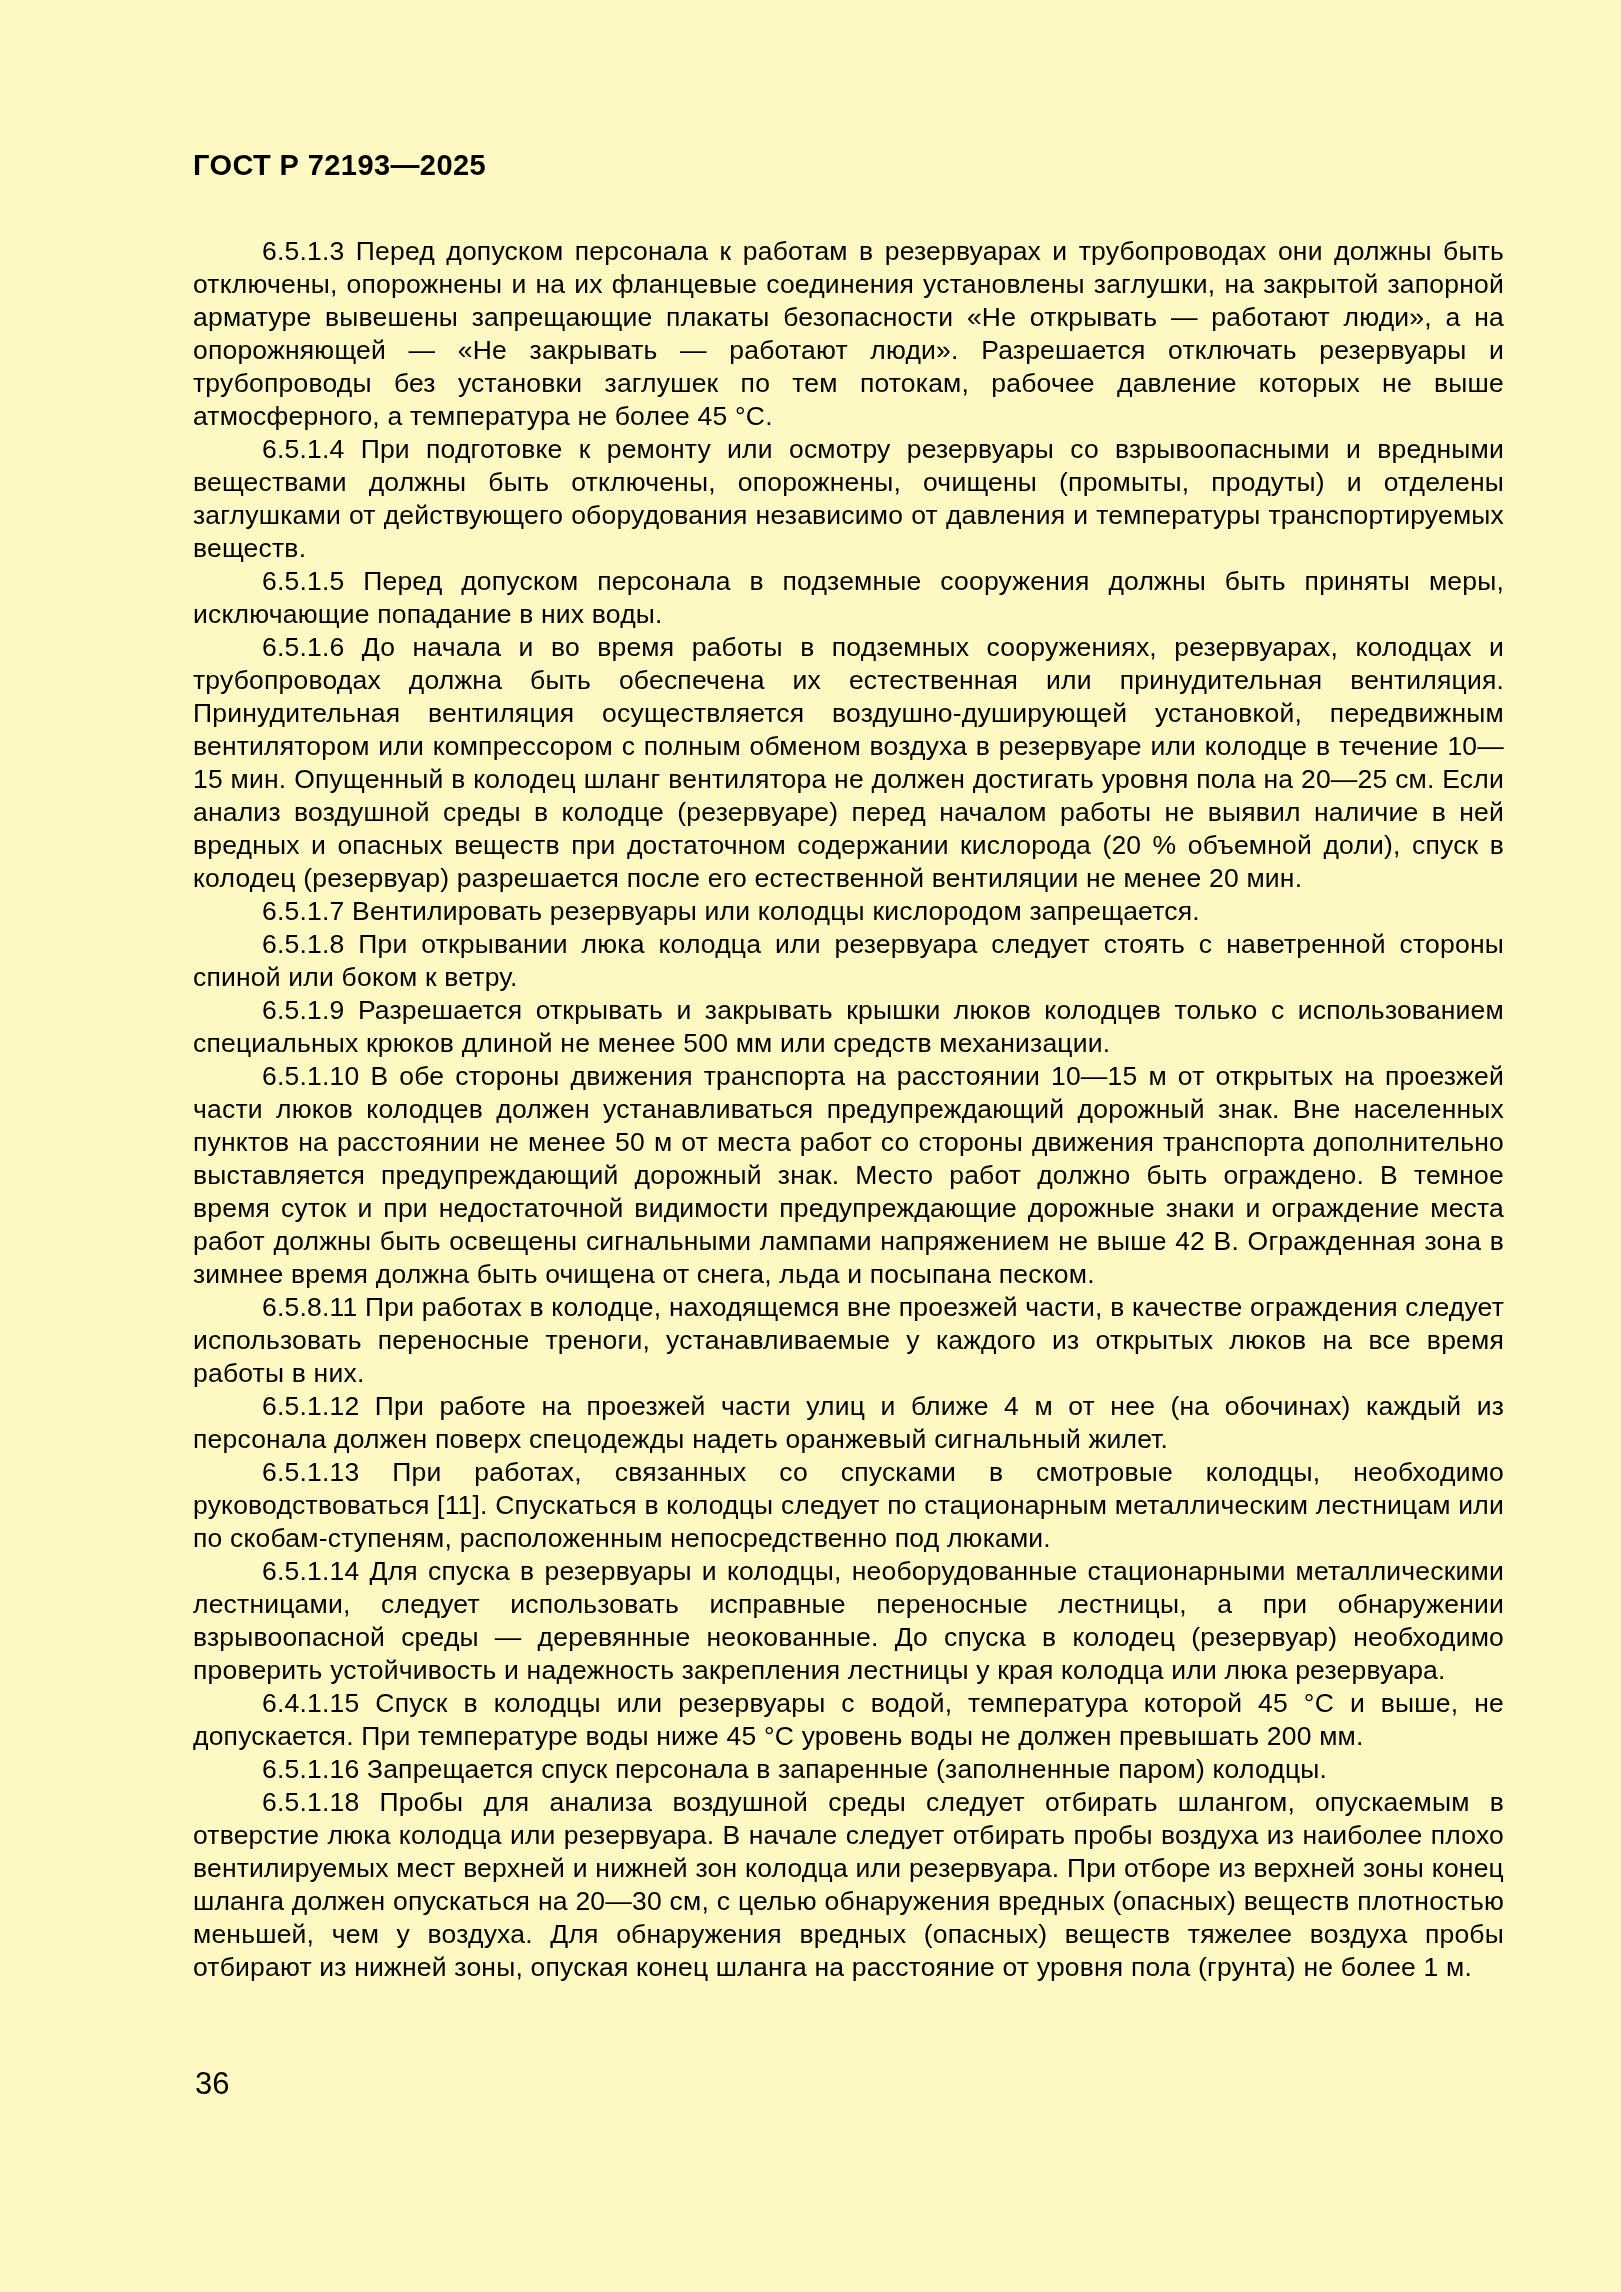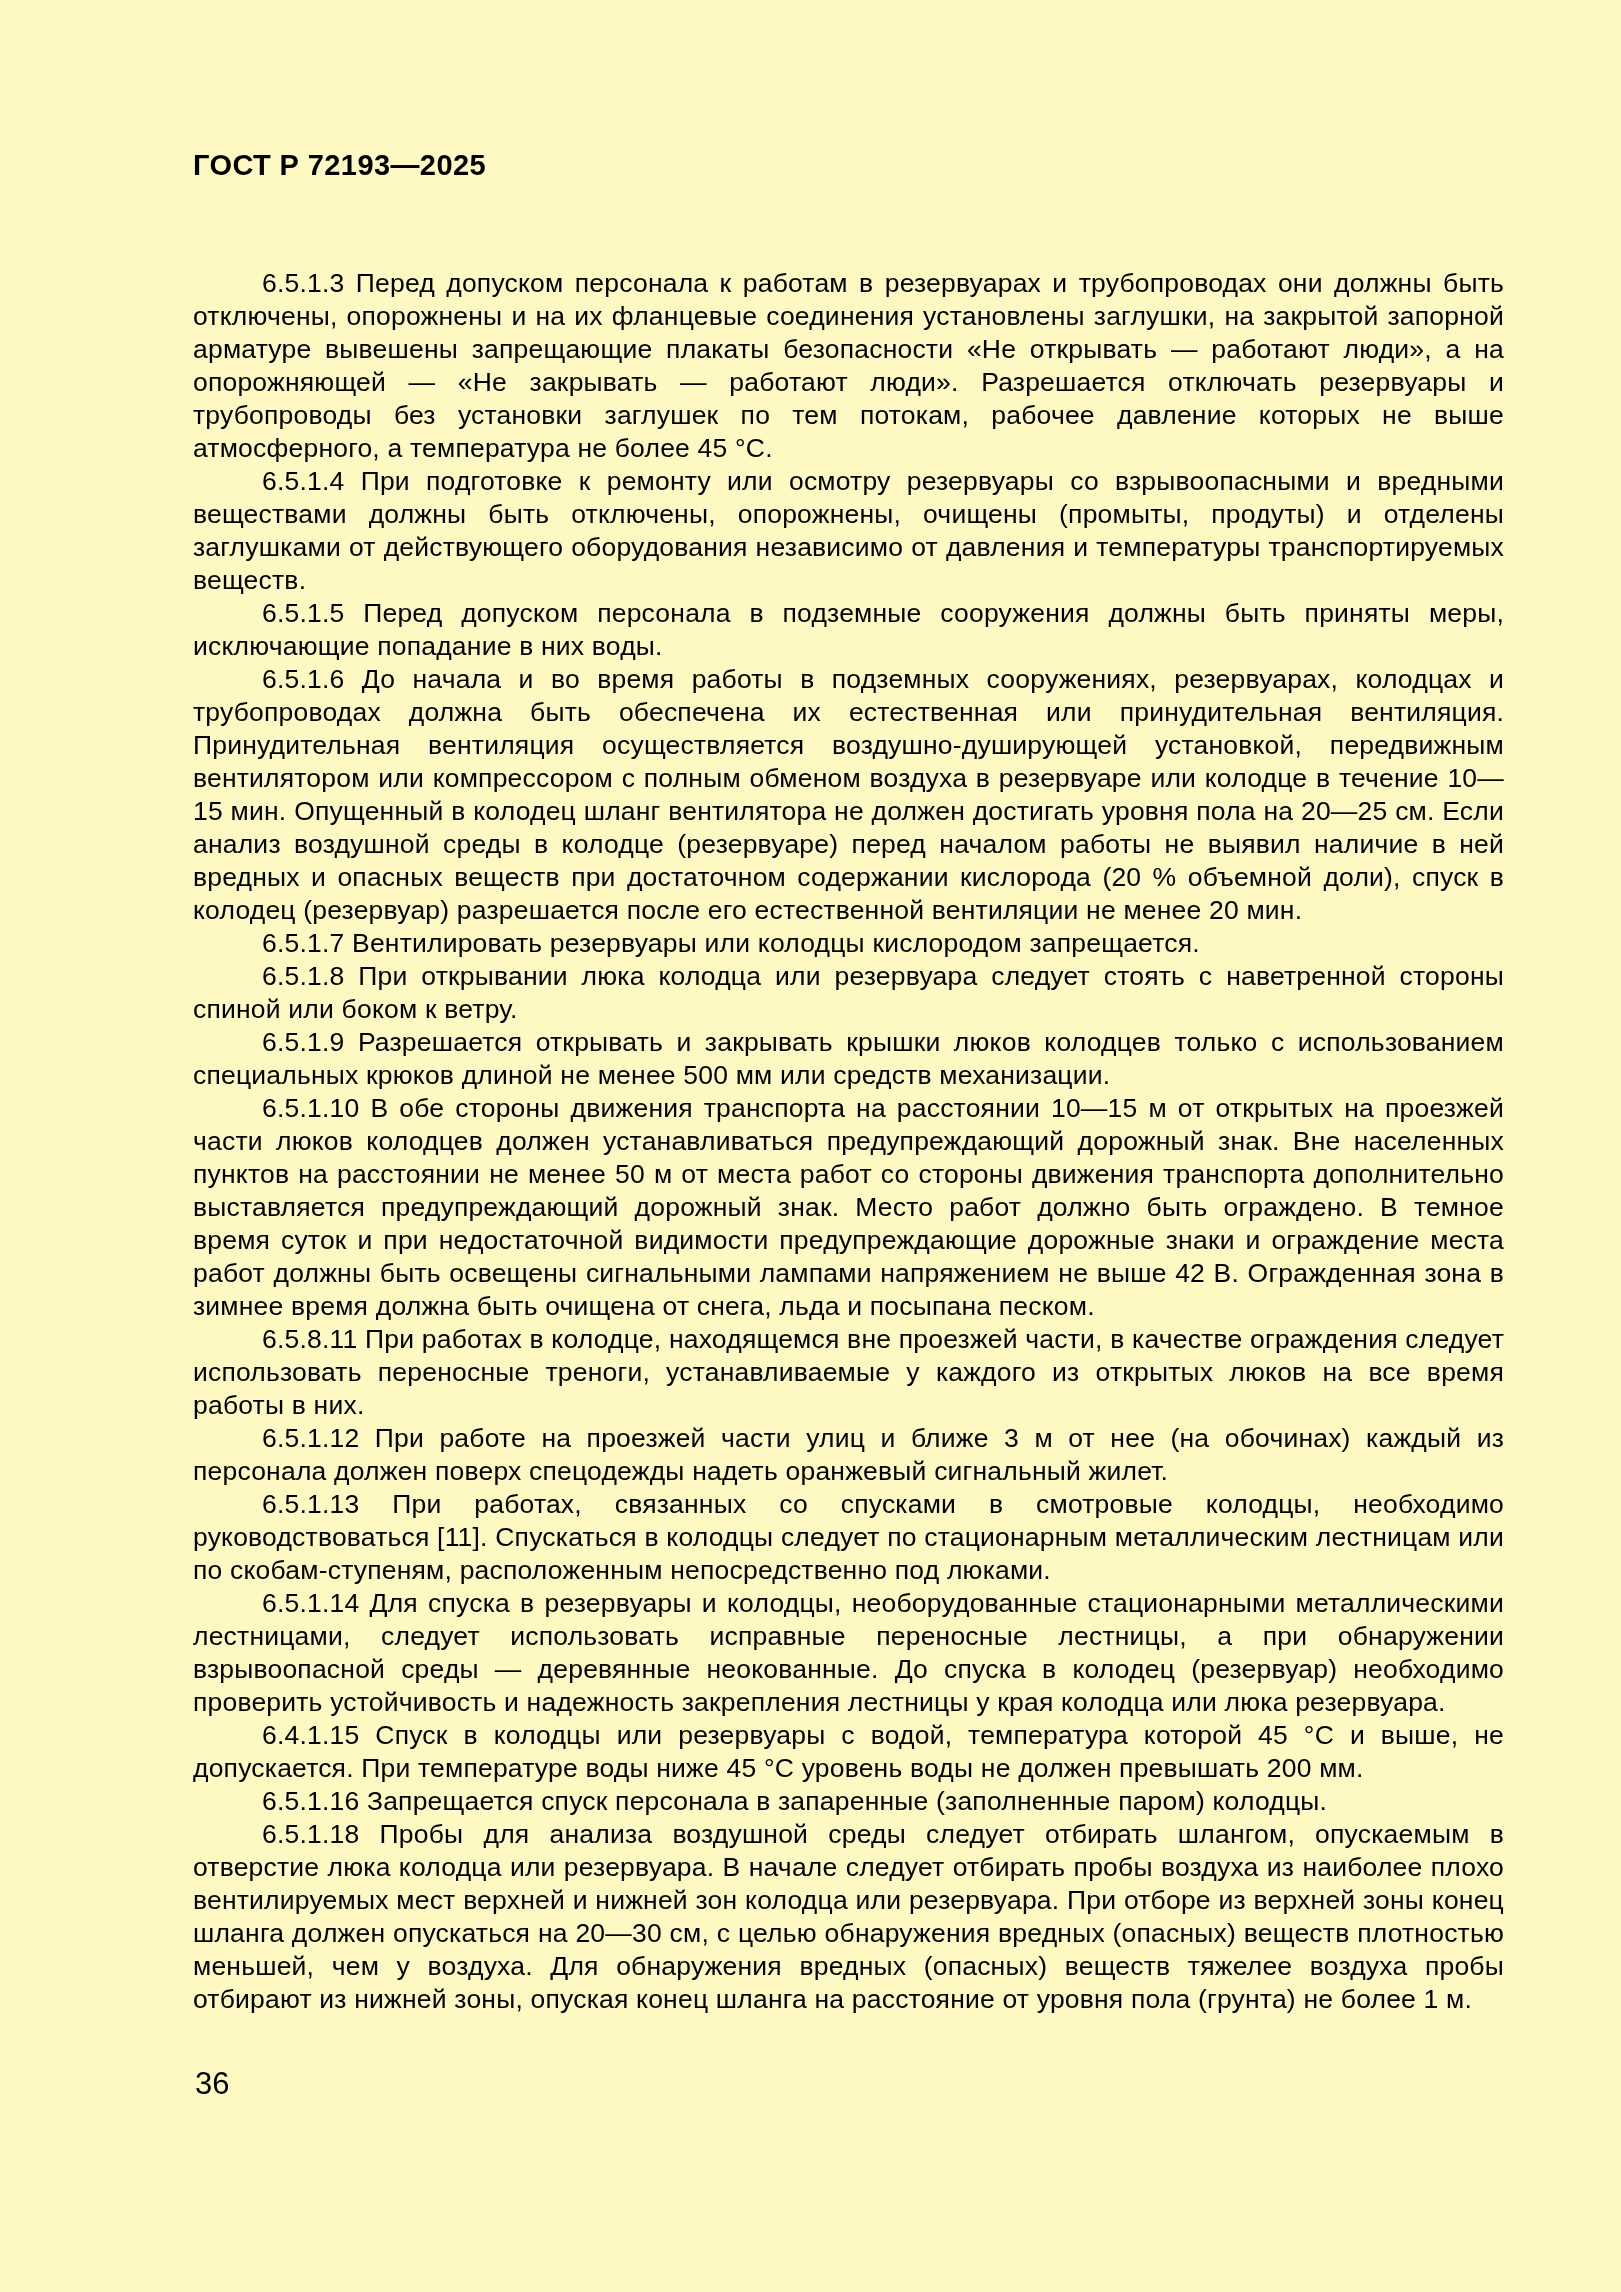--- a/index.html
+++ b/index.html
@@ -27,21 +27,20 @@
   }
   .content {
     position: absolute;
     left: 193px;
     top: 235px;
     width: 1311px;
     font-size: 26.5px;
     line-height: 33px;
     letter-spacing: 0.2px;
     text-align: justify;
-    margin-top: 32px;
   }
   .para {
     margin: 0;
     padding: 0;
     text-indent: 69px;
   }
   .page-number {
     position: absolute;
     left: 195px;
     top: 2066px;
@@ -97,21 +96,21 @@
       <span>В обе стороны движения транспорта на расстоянии 10—15 м от открытых на проезжей части люков колодцев должен устанавливаться предупреждающий дорожный знак. Вне населенных пунктов на расстоянии не менее 50 м от места работ со стороны движения транспорта дополнительно выставляется предупреждающий дорожный знак. Место работ должно быть ограждено. В темное время суток и при недостаточной видимости предупреждающие дорожные знаки и ограждение места работ должны быть освещены сигнальными лампами напряжением не выше 42 В. Огражденная зона в зимнее время должна быть очищена от снега, льда и посыпана песком.</span>
     </p>
 
     <p class="para">
       <span>6.5.8.11</span>
       <span>При работах в колодце, находящемся вне проезжей части, в качестве ограждения следует использовать переносные треноги, устанавливаемые у каждого из открытых люков на все время работы в них.</span>
     </p>
 
     <p class="para">
       <span>6.5.1.12</span>
-      <span>При работе на проезжей части улиц и ближе 3 м от нее (на обочинах) каждый из персонала должен поверх спецодежды надеть оранжевый сигнальный жилет.</span>
+      <span>При работе на проезжей части улиц и ближе 4 м от нее (на обочинах) каждый из персонала должен поверх спецодежды надеть оранжевый сигнальный жилет.</span>
     </p>
 
     <p class="para">
       <span>6.5.1.13</span>
       <span>При работах, связанных со спусками в смотровые колодцы, необходимо руководствоваться [11]. Спускаться в колодцы следует по стационарным металлическим лестницам или по скобам-ступеням, расположенным непосредственно под люками.</span>
     </p>
 
     <p class="para">
       <span>6.5.1.14</span>
       <span>Для спуска в резервуары и колодцы, необорудованные стационарными металлическими лестницами, следует использовать исправные переносные лестницы, а при обнаружении взрывоопасной среды — деревянные неокованные. До спуска в колодец (резервуар) необходимо проверить устойчивость и надежность закрепления лестницы у края колодца или люка резервуара.</span>

